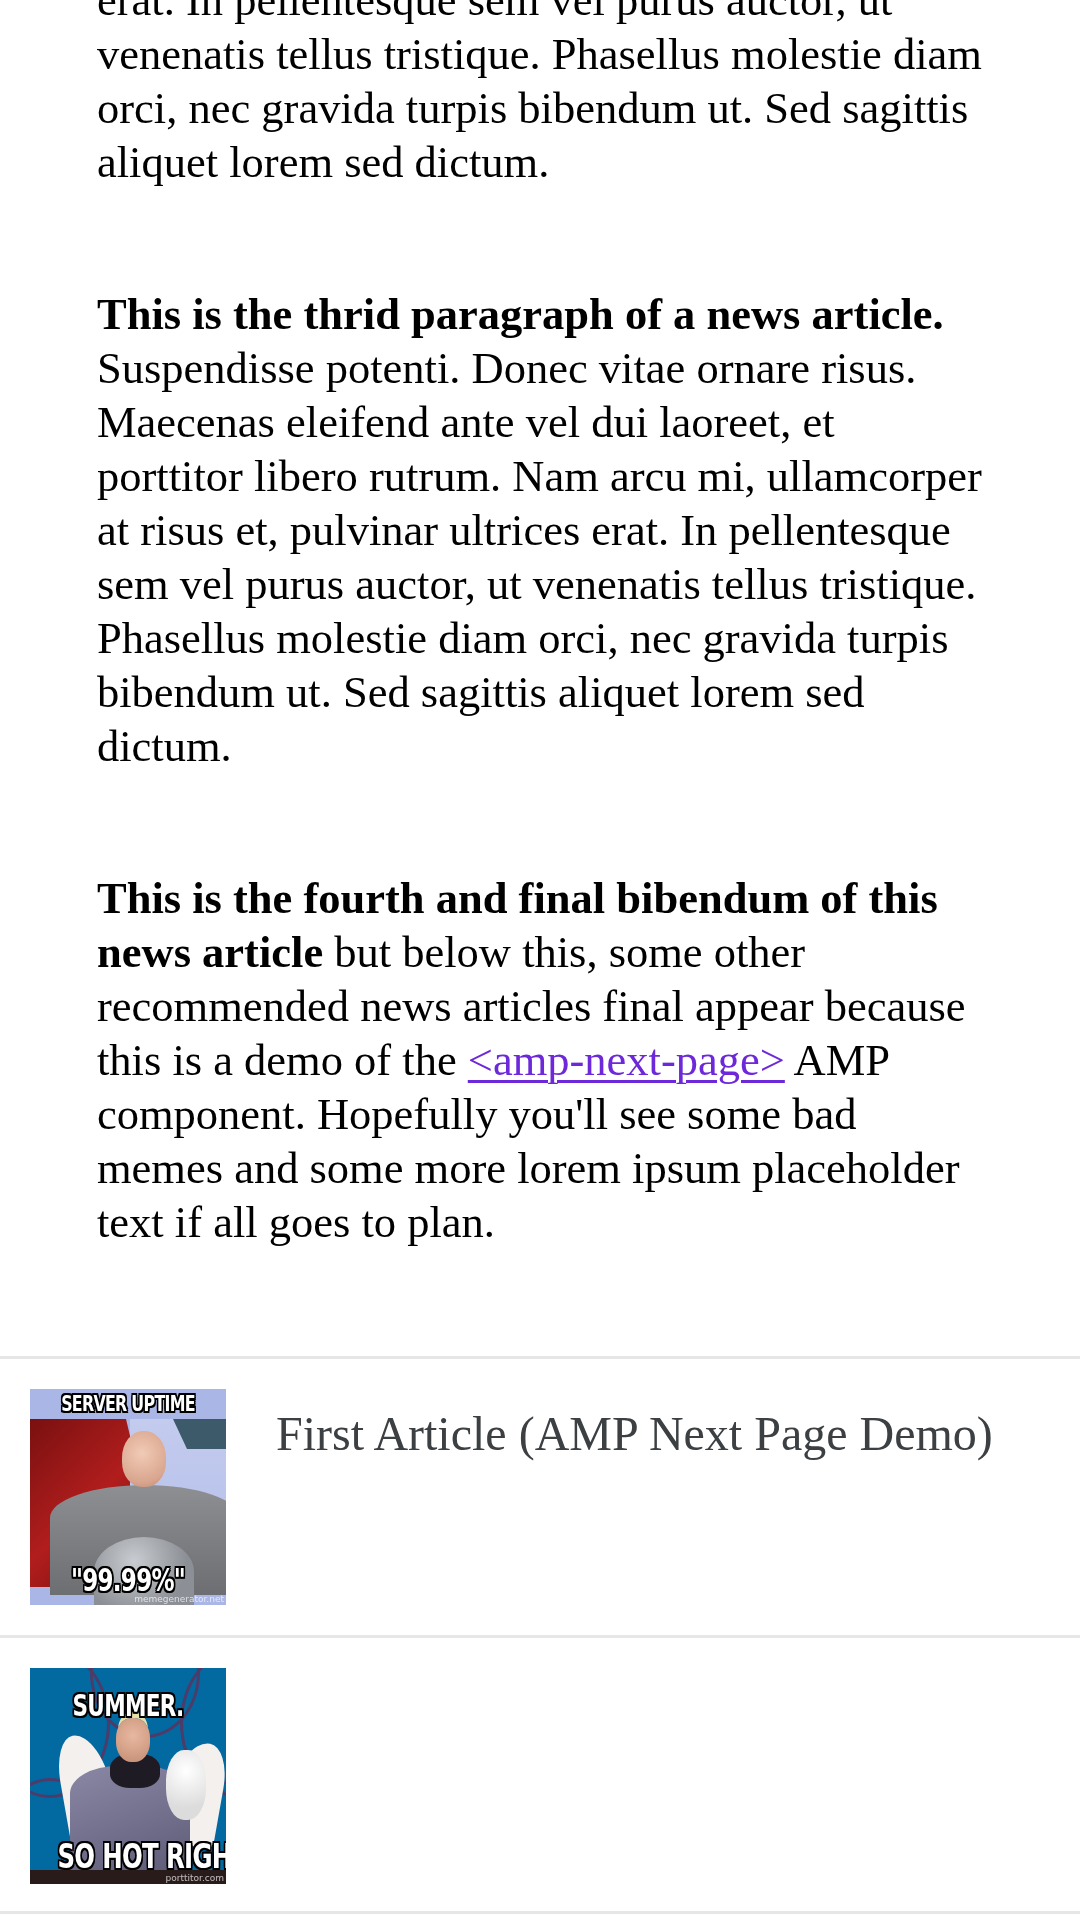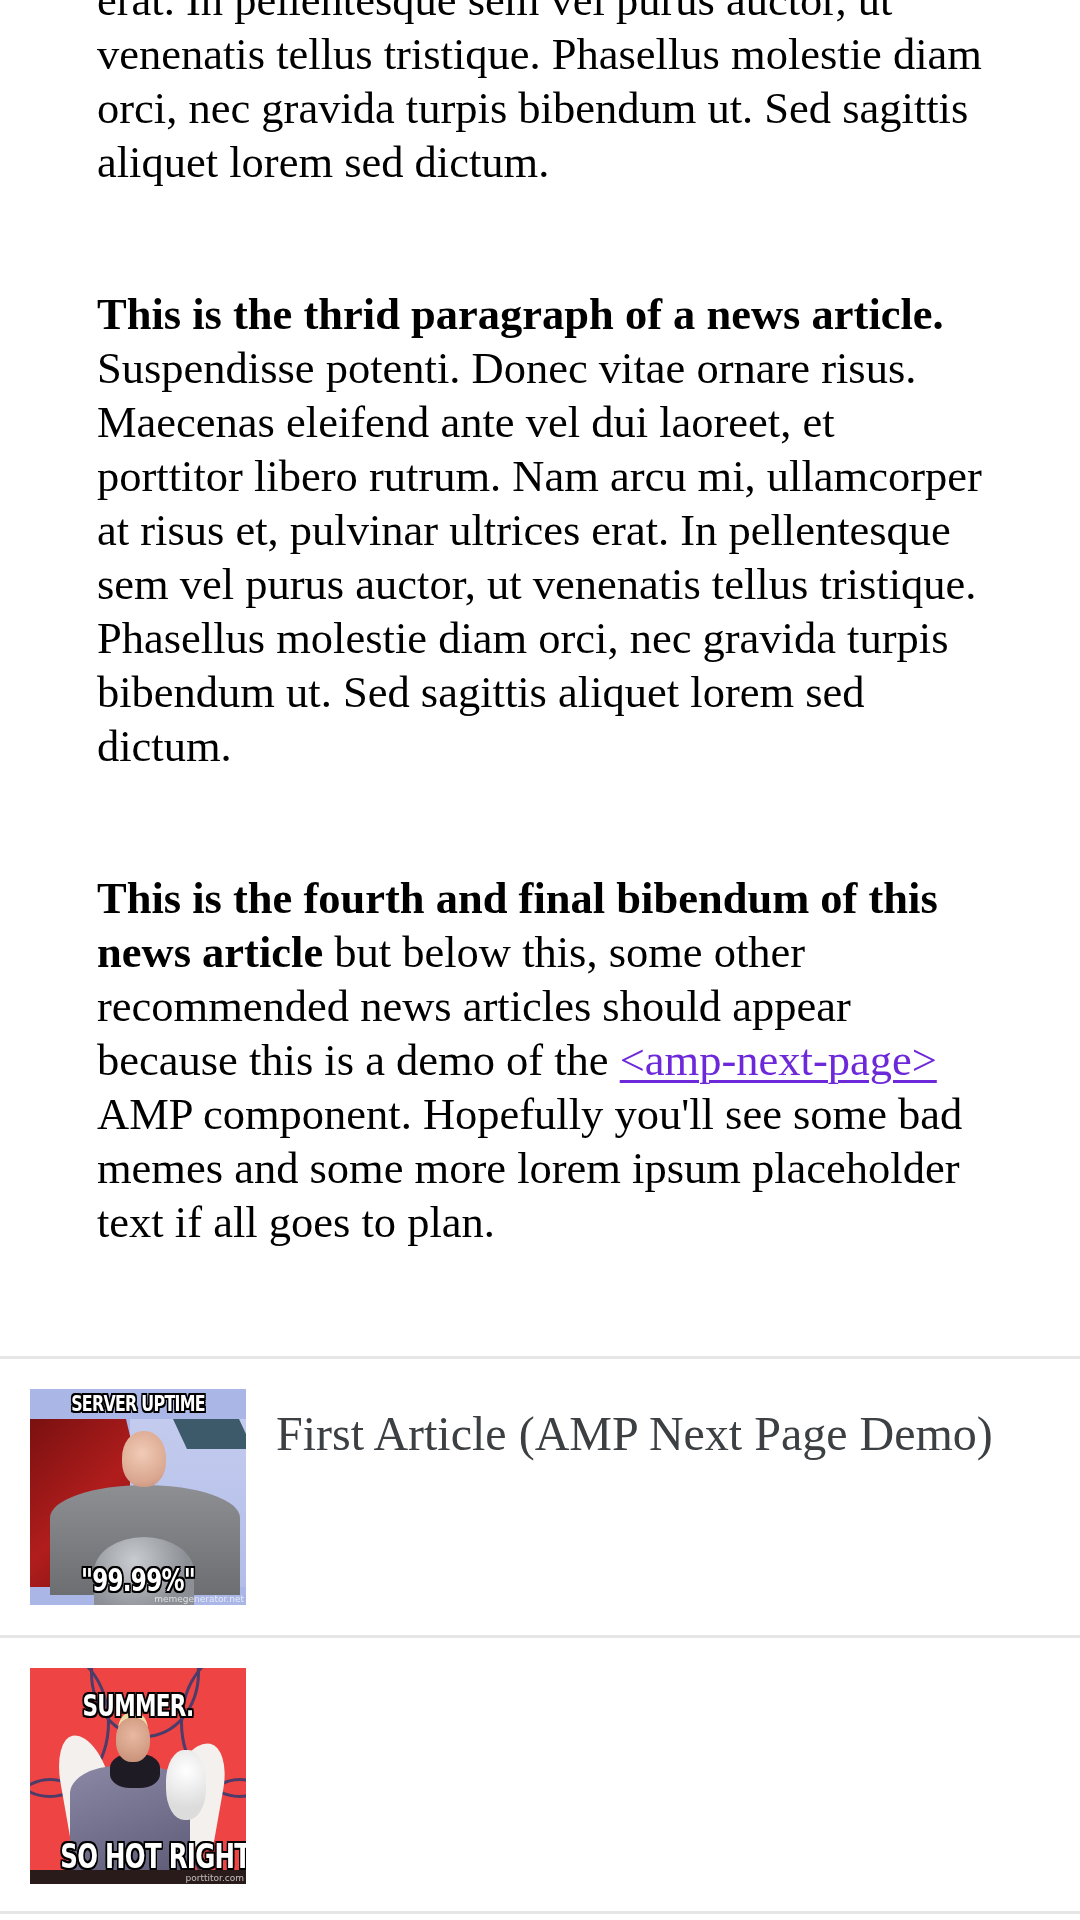--- a/index.html
+++ b/index.html
@@ -45,21 +45,21 @@
       text-decoration: none;
       cursor: pointer;
     }
     .rec:last-child {
       border-bottom: 3px solid #e6e6e6;
     }
     .thumb {
       position: absolute;
       left: 30px;
       top: 30px;
-      width: 216px;
+      width: 196px;
       height: 216px;
       overflow: hidden;
     }
     .rec-title {
       position: absolute;
       left: 276px;
       top: 45px;
       width: 720px;
       font-family: "Liberation Serif", "DejaVu Serif", serif;
       font-size: 48px;
@@ -109,21 +109,21 @@
       white-space: nowrap;
     }
     .meme1 .top-text { top: 2px; font-size: 22px; }
     .meme1 .bottom-text { top: 172px; font-size: 32px; }
     .watermark {
       position: absolute; right: 2px; bottom: 1px;
       font-family: "DejaVu Sans", sans-serif;
       font-size: 9px; color: rgba(255,255,255,0.7); text-align: right;
     }
     
-    .meme2 { background: #ef4444; }
+    .meme2 { background: #0369a1; }
     .meme2 .arc {
       position: absolute; border: 3px solid #4b3c6a; border-radius: 50%;
     }
     .meme2 .chair-l {
       position: absolute; left: 32px; top: 66px; width: 50px; height: 110px;
       background: #f4f0ee; border-radius: 40% 60% 10% 10%;
       transform: rotate(-10deg);
     }
     .meme2 .chair-r {
       position: absolute; left: 140px; top: 74px; width: 52px; height: 104px;
@@ -161,21 +161,21 @@
 <body>
 
 <main class="article">
   <p>
     <span>erat. In pellentesque sem vel purus auctor, ut venenatis tellus tristique. Phasellus molestie diam orci, nec gravida turpis bibendum ut. Sed sagittis aliquet lorem sed dictum.</span>
   </p>
   <p>
     <b>This is the thrid paragraph of a news article.</b><span> Suspendisse potenti. Donec vitae ornare risus. Maecenas eleifend ante vel dui laoreet, et porttitor libero rutrum. Nam arcu mi, ullamcorper at risus et, pulvinar ultrices erat. In pellentesque sem vel purus auctor, ut venenatis tellus tristique. Phasellus molestie diam orci, nec gravida turpis bibendum ut. Sed sagittis aliquet lorem sed dictum.</span>
   </p>
   <p>
-    <b>This is the fourth and final bibendum of this news article</b><span> but below this, some other recommended news articles should appear because this is a demo of the </span><a href="#">&lt;amp-next-page&gt;</a><span> AMP component. Hopefully you'll see some bad memes and some more lorem ipsum placeholder text if all goes to plan.</span>
+    <b>This is the fourth and final bibendum of this news article</b><span> but below this, some other recommended news articles final appear because this is a demo of the </span><a href="#">&lt;amp-next-page&gt;</a><span> AMP component. Hopefully you'll see some bad memes and some more lorem ipsum placeholder text if all goes to plan.</span>
   </p>
 </main>
 
 <section class="recs">
   <a class="rec" href="#">
     <div class="thumb meme1">
       <div class="bg-red"></div>
       <div class="wall"></div>
       <div class="panel"></div>
       <div class="body"></div>

